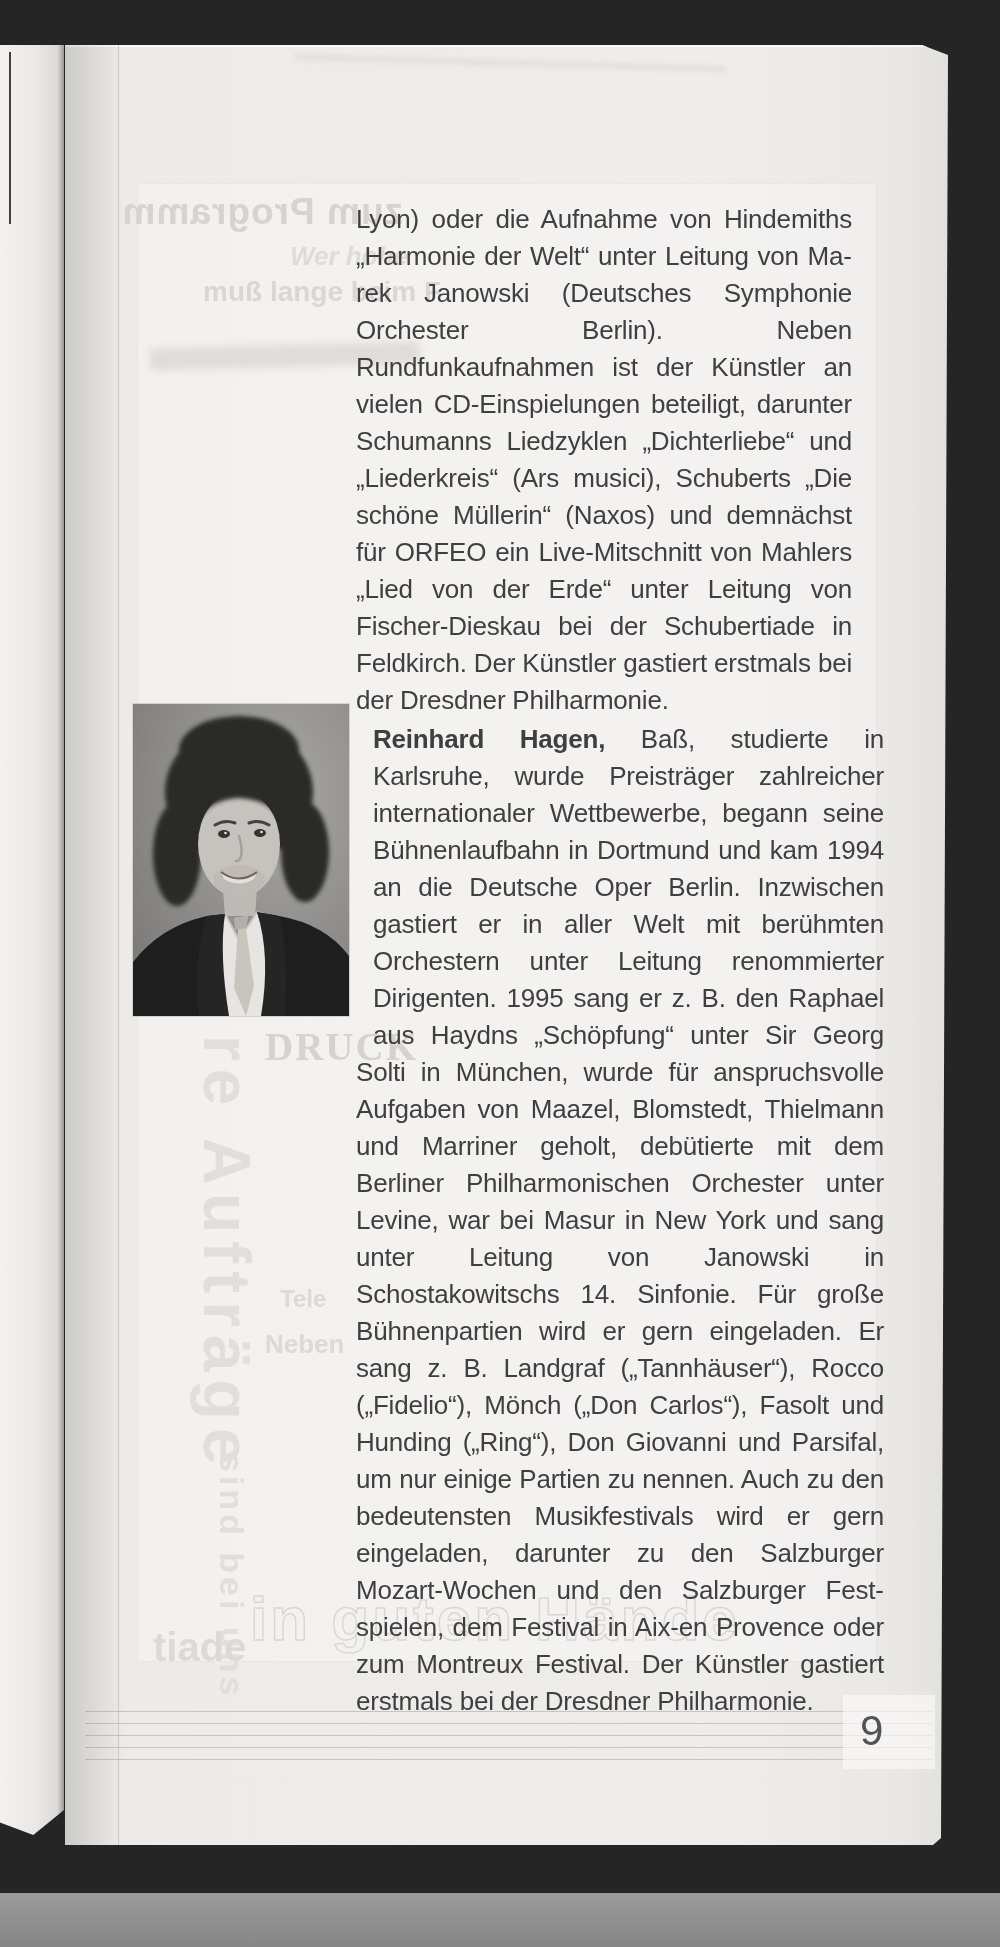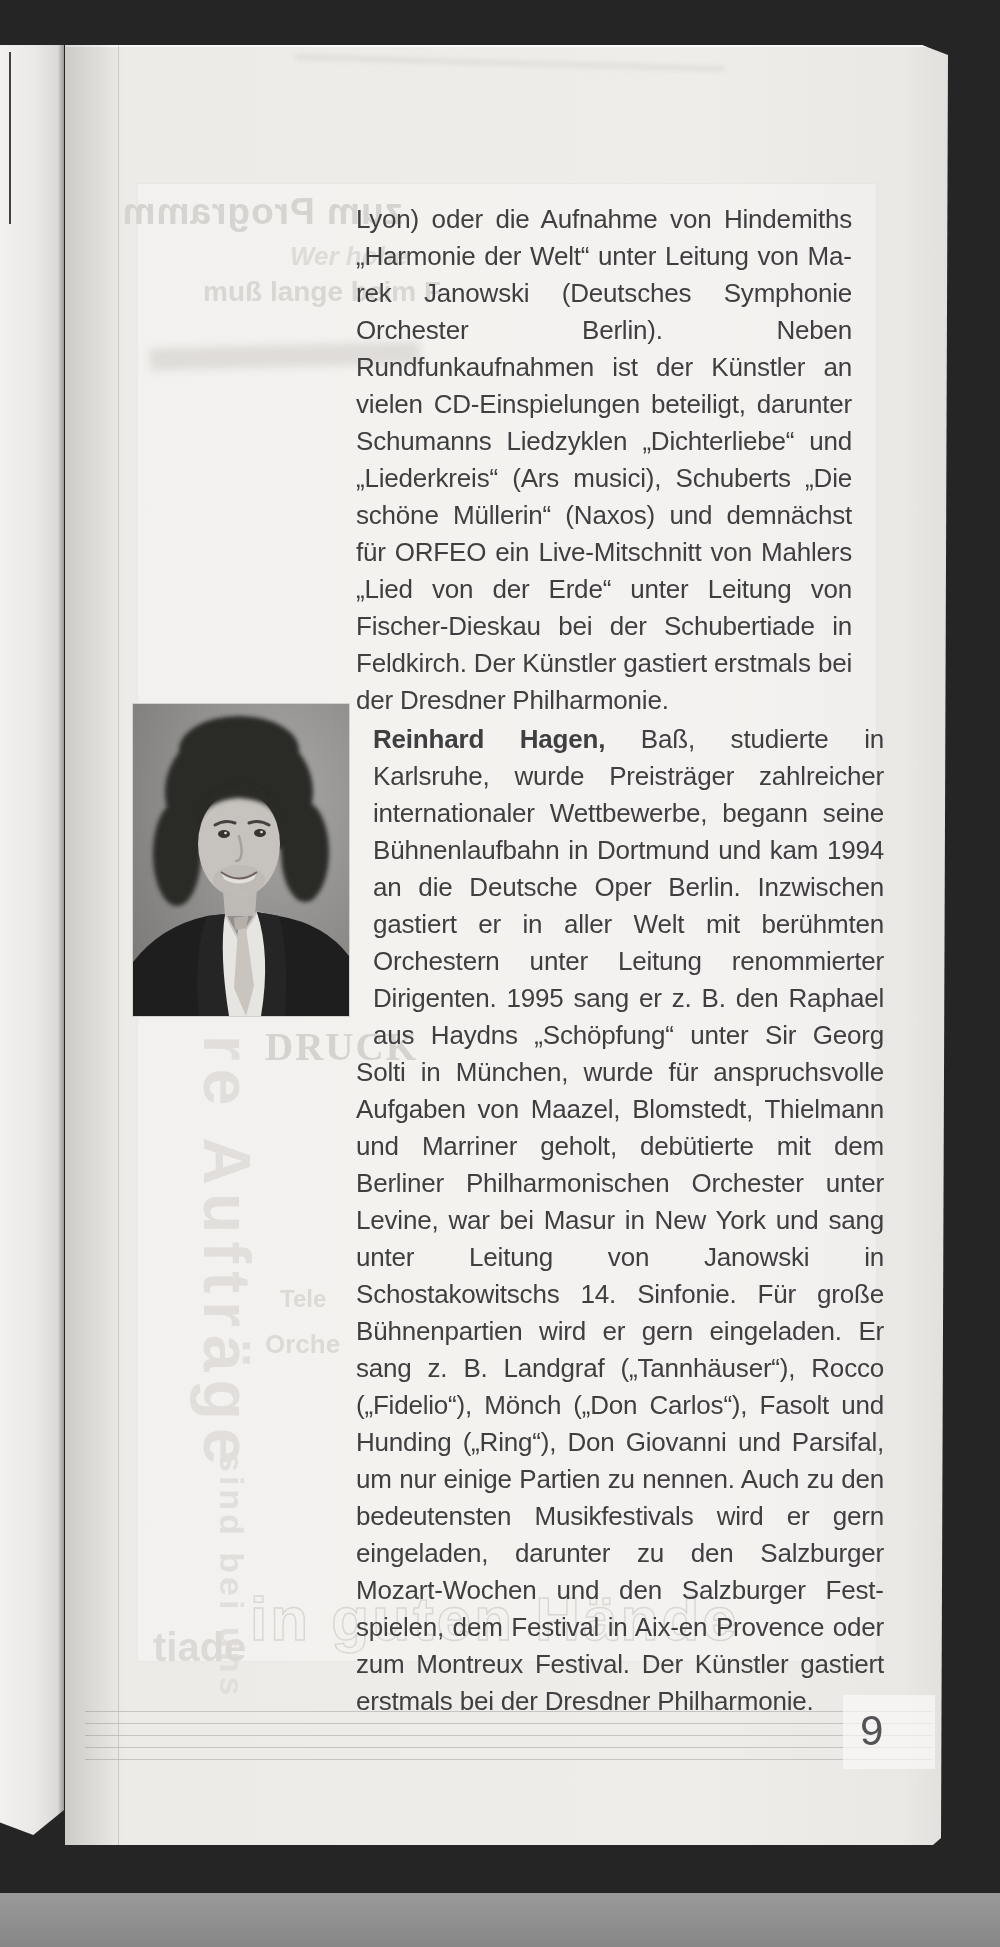--- a/index.html
+++ b/index.html
@@ -86,21 +86,21 @@
     <div class="ghost-box"></div>
     <div class="top-smudge"></div>
     <div class="ghost g-zum">zum Programm</div>
     <div class="ghost g-wer">Wer hohe</div>
     <div class="ghost g-muss">muß lange beim F</div>
     <div class="g-smudge"></div>
     <div class="ghost g-druck">DRUCK</div>
     <div class="ghost g-vert1">re Aufträge</div>
     <div class="ghost g-vert2">sind bei uns</div>
     <div class="ghost g-tele1">Tele</div>
-    <div class="ghost g-tele2">Orche</div>
+    <div class="ghost g-tele2">Neben</div>
     <div class="ghost g-inguten">in guten Hände</div>
     <div class="ghost g-immer">tiade</div>
 
     <div class="crease"></div>
 
     <div class="photo">
       <svg viewBox="0 0 216 312" width="216" height="312" xmlns="http://www.w3.org/2000/svg">
         <defs>
           <radialGradient id="pbg" cx="0.68" cy="0.30" r="0.95">
             <stop offset="0" stop-color="#a8a7a5"></stop>

